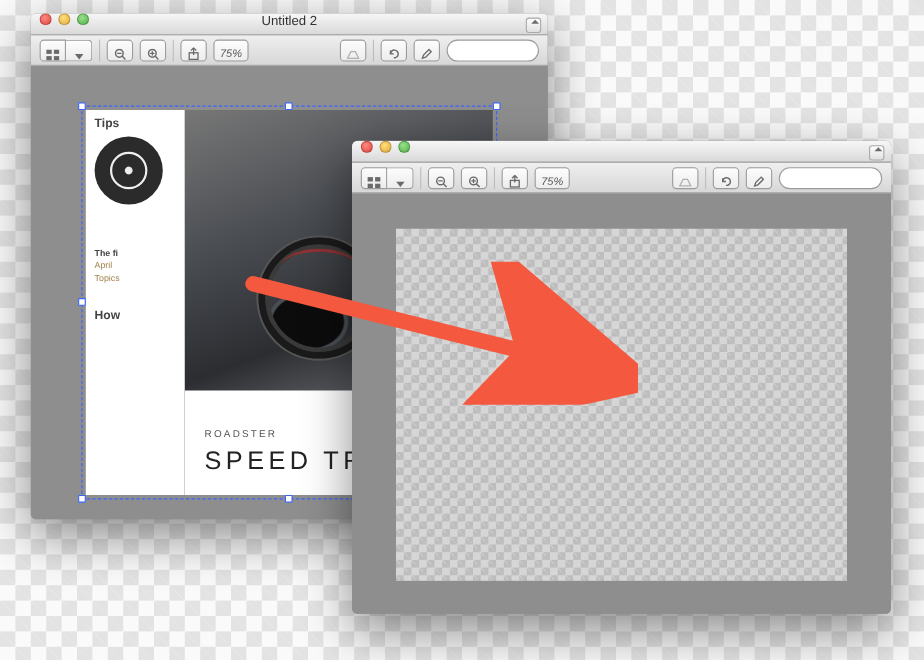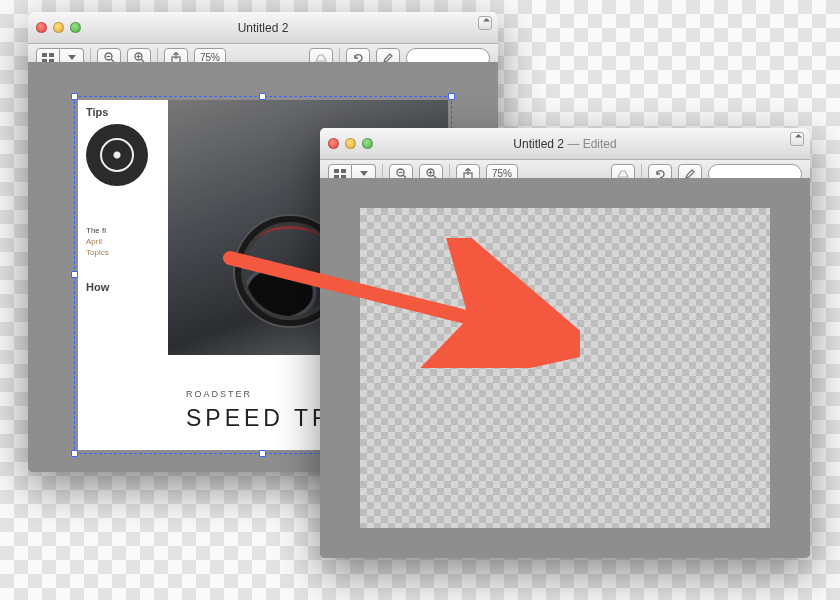--- a/index.html
+++ b/index.html
@@ -16,24 +16,24 @@
     overflow: hidden;
   }
   .window {
     position: absolute;
     background: #8e8e8e;
     border-radius: 5px;
     box-shadow: 0 15px 45px rgba(0,0,0,.45);
     overflow: hidden;
   }
   .titlebar {
-    height: 32px;
+    height: 20px;
     background: linear-gradient(#f7f7f7, #d9d9d9);
     border-bottom: 1px solid #b0b0b0;
-    display: flex; align-items: center;
+    display: flex; 
     position: relative;
   }
   .traffic { display:flex; gap:6px; padding-left:8px; }
   .dot { width:11px; height:11px; border-radius:50%; border:1px solid rgba(0,0,0,.2); }
   .dot.r{background:radial-gradient(circle at 40% 35%, #ff8b82, #e0443e);} 
   .dot.y{background:radial-gradient(circle at 40% 35%, #ffe07a, #e1a93a);} 
   .dot.g{background:radial-gradient(circle at 40% 35%, #9be28c, #4fae4a);}
   .title-text { position:absolute; left:0; right:0; text-align:center; font-size:12px; color:#333; pointer-events:none; }
   .title-text .edited{ color:#888; }
   .fsbtn { position:absolute; right:6px; top:4px; width:14px; height:14px;
@@ -43,22 +43,22 @@
   .toolbar {
     height: 28px;
     background: linear-gradient(#efefef,#d7d7d7);
     border-bottom:1px solid #a9a9a9;
     display:flex; align-items:center; gap:6px; padding:0 8px;
   }
   .btngrp { display:flex; }
   .btn {
     height:20px; min-width:24px; padding:0 5px;
     background:linear-gradient(#fdfdfd,#ececec);
-    border:1px solid #9c9c9c; display:flex; align-items:center; justify-content:center;
-    color:#555; font-size:10px; cursor:default;
+    border:1px solid #9c9c9c; display:flex; align-items:flex-end; justify-content:center;
+    color:#555; font-size:10px; cursor:default;font-style:italic;
   }
   .btngrp .btn:first-child{border-radius:4px 0 0 4px;}
   .btngrp .btn:last-child{border-radius:0 4px 4px 0;}
   .btngrp .btn:not(:first-child){border-left:none;}
   .btn.solo{border-radius:4px;}
   .search {
     flex:1; height:20px; min-width:80px;
     background:#fff; border:1px solid #9c9c9c; border-radius:10px;
     display:flex; align-items:center; padding:0 6px; gap:4px;
   }
@@ -195,21 +195,21 @@
         </svg>
       <input placeholder="" style="">
     </div>
   </div>
   <div class="canvas">
     <div class="page-holder">
       <div class="page">
         <div class="page-left">
           <h4>Tips</h4>
           <div class="circle"></div>
-          <div style="margin-top:40px;font-size:8px;">The fi</div>
+          <div style="margin-top:40px;font-size:8px;font-weight:bold;">The fi</div>
           <div class="sub">April</div>
           <div class="sub">Topics</div>
           <h4 style="margin-top:24px">How</h4>
         </div>
         <div class="grayveil"></div>
         <div class="page-right">
           <div class="bike">
             <div class="ring"></div>
           </div>
           <div class="caption">
@@ -232,23 +232,20 @@
   </div>
 </div>
 
 <div class="window w2">
   <div class="titlebar">
     <div class="traffic">
       <div class="dot r"></div>
       <div class="dot y"></div>
       <div class="dot g"></div>
     </div>
-    <div class="title-text">
-      <span>Untitled 2</span><span class="edited"> — Edited</span>
-    </div>
     <div class="fsbtn"></div>
   </div>
   <div class="toolbar">
     <div class="btngrp">
       <div class="btn">
         <svg width="12" height="10">
             <rect x="0" y="0" width="5" height="4" fill="#6a6a6a"></rect>
             <rect x="7" y="0" width="5" height="4" fill="#6a6a6a"></rect>
             <rect x="0" y="6" width="5" height="4" fill="#6a6a6a"></rect>
             <rect x="7" y="6" width="5" height="4" fill="#6a6a6a"></rect>

